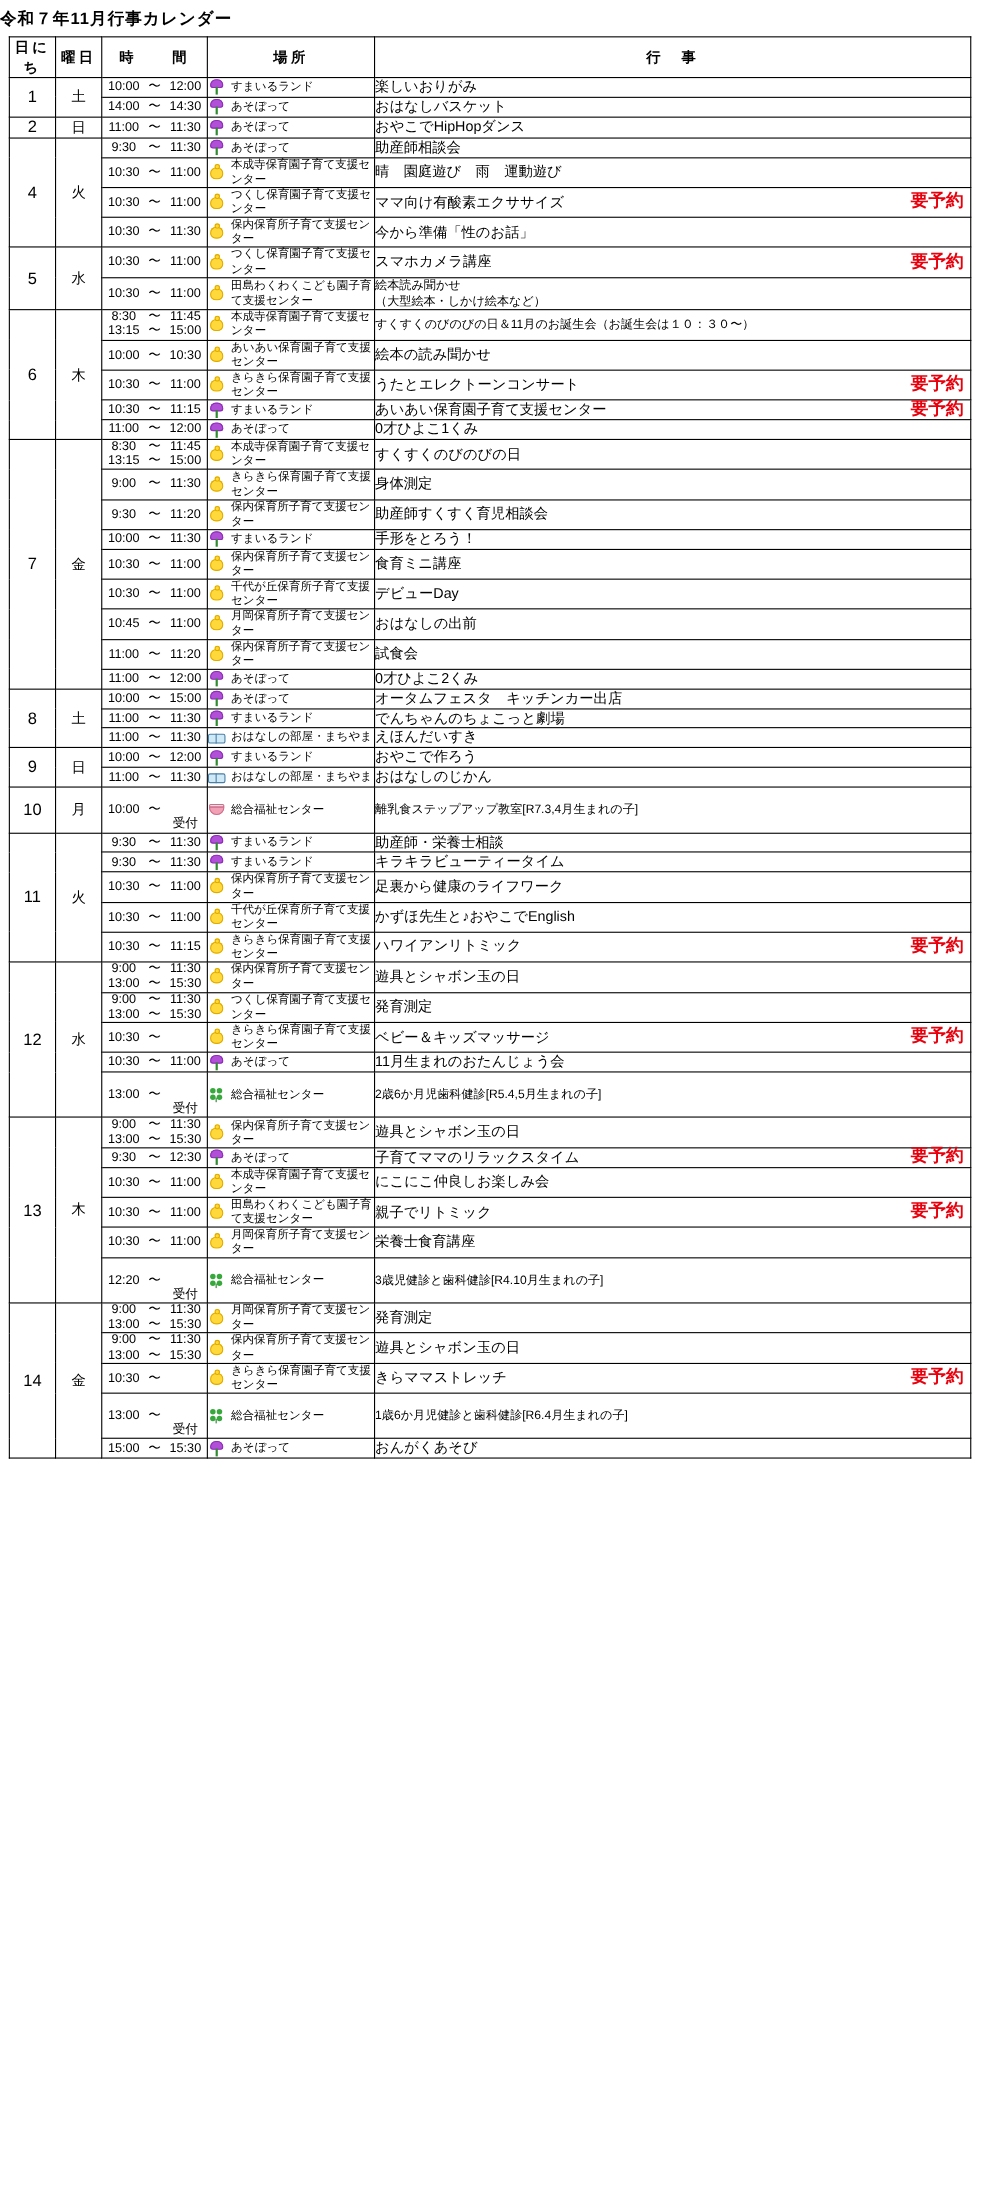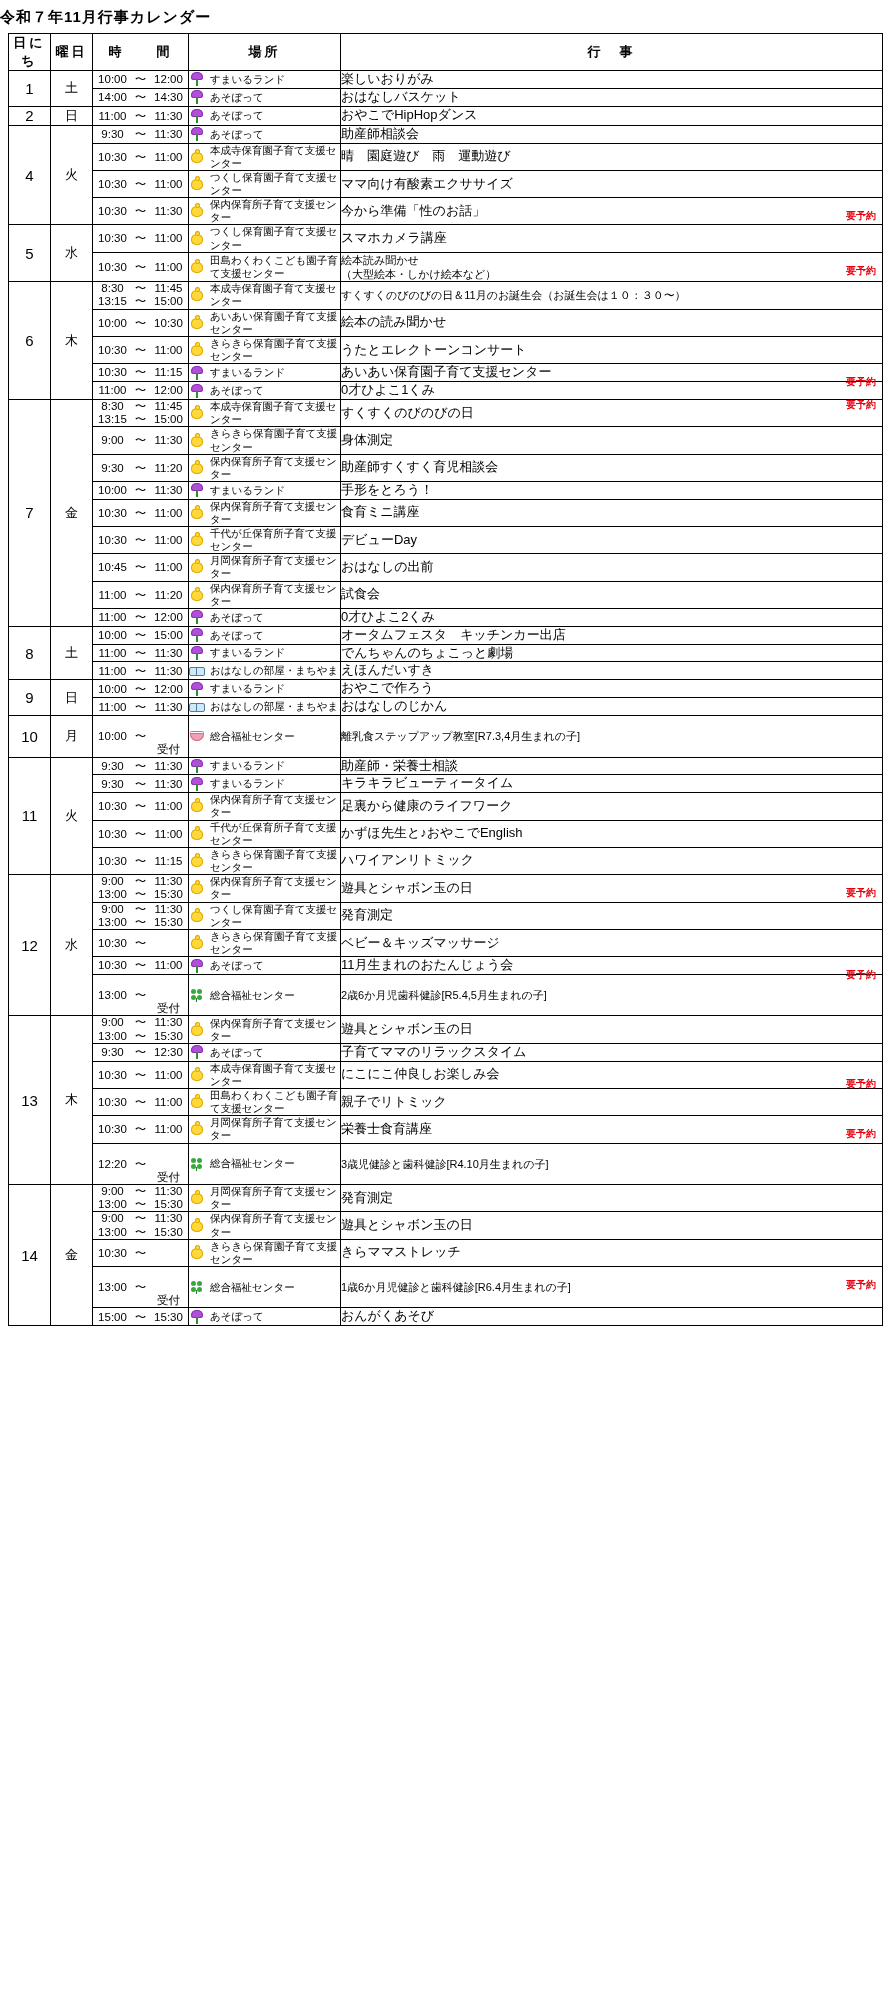--- a/index.html
+++ b/index.html
@@ -20,21 +20,21 @@
   .timecell .row{display:flex;justify-content:center;align-items:center;gap:4px;}
   .timecell .t1{display:inline-block;min-width:34px;text-align:center;}
   .timecell .tl{display:inline-block;width:14px;text-align:center;}
   .timecell .t2{display:inline-block;min-width:34px;text-align:center;}
   .timecell.recep .t2{min-width:34px;text-align:center;margin-top:26px;}
   .placecell{font-size:10.5px;line-height:1.25;padding:3px 3px 3px 2px;}
   .placewrap{display:flex;align-items:center;gap:5px;}
   .ptext{flex:1;}
   .evcell{font-size:13px;padding:4px 6px;position:relative;line-height:1.3;}
   .evcell.small{font-size:11px;}
-  .yoyaku{color:#e8000d;font-size:10px;font-weight:bold;position:absolute;right:6px;top:50%;transform:translateY(-50%);white-space:nowrap;margin-top:31px;}
+  .yoyaku{color:#e8000d;font-size:16px;font-weight:bold;position:absolute;right:6px;top:50%;transform:translateY(-50%);white-space:nowrap;}
   .ico{width:16px;height:16px;flex:0 0 16px;display:inline-block;position:relative;}
   
   .ico.tulip::before{content:"";position:absolute;left:2px;top:1px;width:12px;height:8px;background:#b14fd8;border-radius:6px 6px 3px 3px;
     box-shadow:inset 0 0 0 1px #8c2fb5;}
   .ico.tulip::after{content:"";position:absolute;left:7px;top:8px;width:2px;height:7px;background:#2e8b2e;}
   
   .ico.chick::before{content:"";position:absolute;left:2px;top:3px;width:12px;height:11px;background:#ffd93b;border-radius:50% 50% 45% 45%;box-shadow:inset 0 0 0 1px #e0ab00;}
   .ico.chick::after{content:"";position:absolute;left:6px;top:0px;width:5px;height:5px;background:#ffd93b;border-radius:50%;box-shadow:inset 0 0 0 1px #e0ab00;}
   
   .ico.book::before{content:"";position:absolute;left:0px;top:4px;width:16px;height:9px;background:#cfe9f7;border:1px solid #4a7fa5;box-sizing:border-box;border-radius:2px;}

